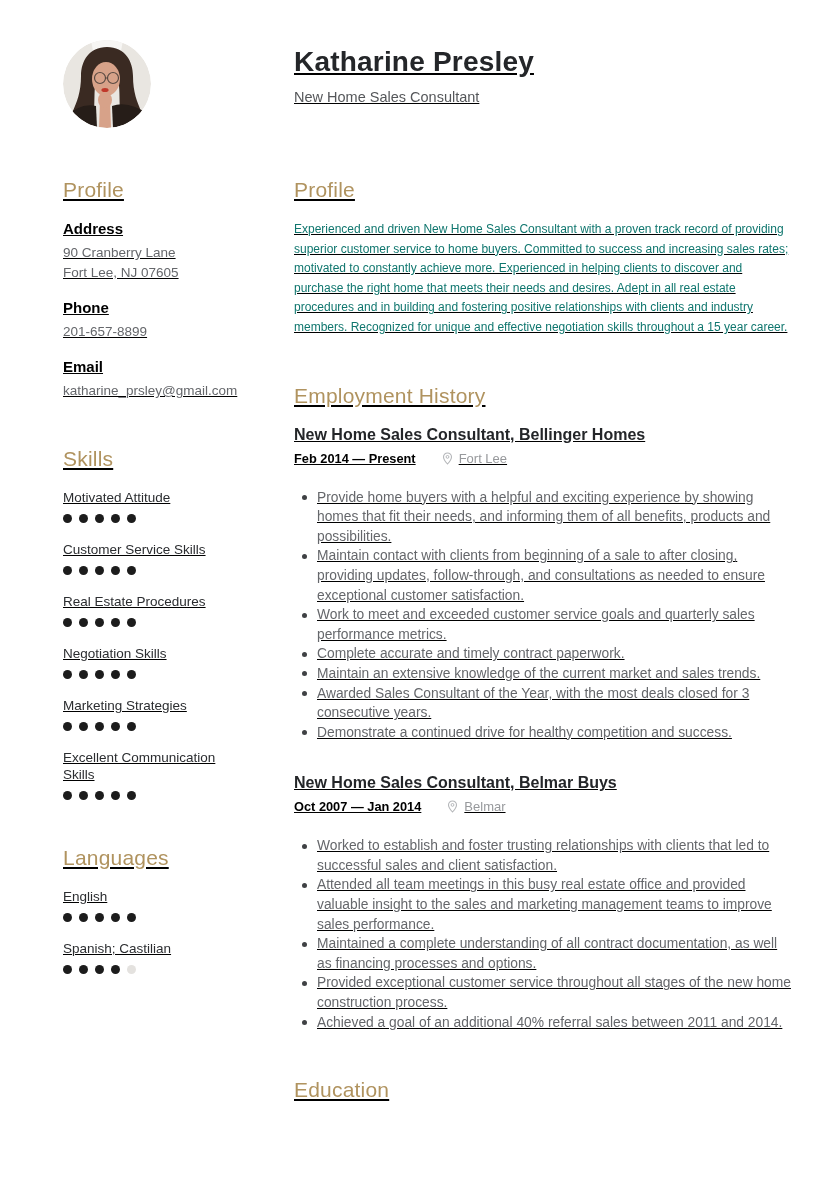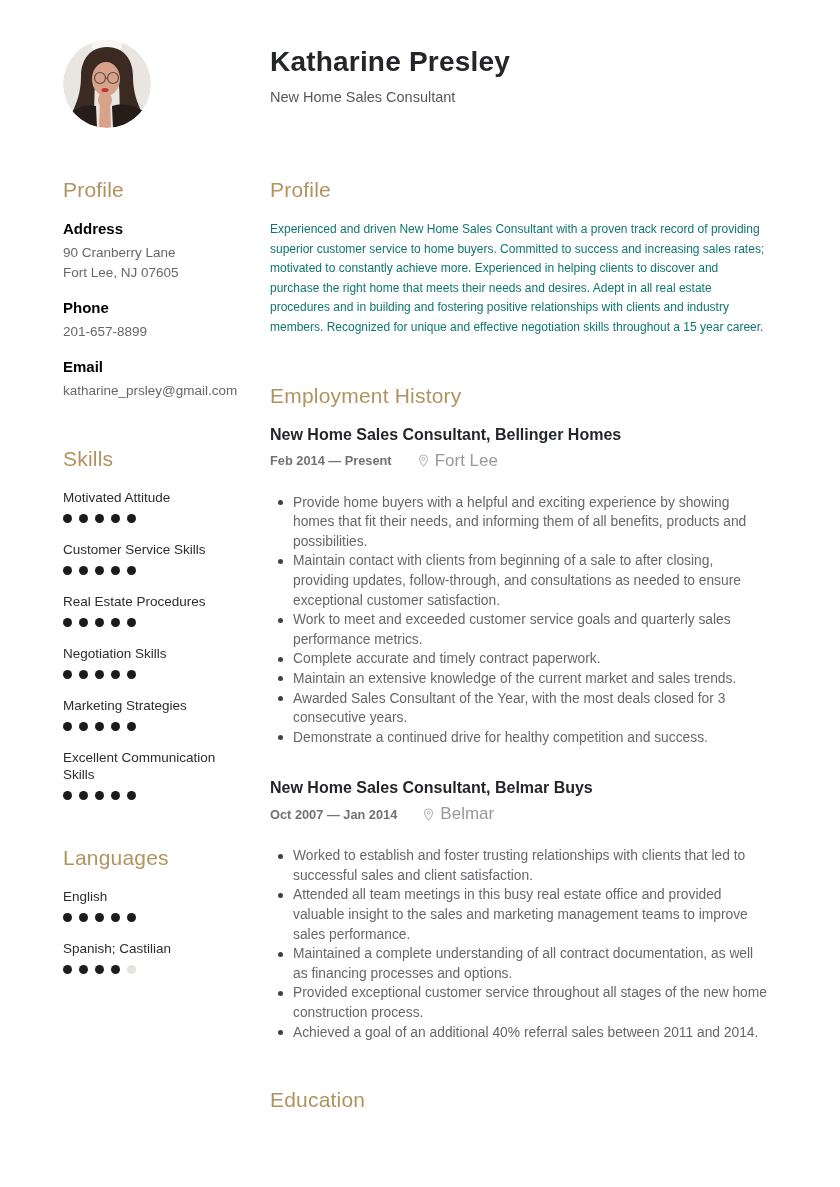--- a/index.html
+++ b/index.html
@@ -5,22 +5,23 @@
   * { margin:0; padding:0; box-sizing:border-box; }
   html,body { background:#ffffff; }
   body {
     width:840px; height:1187px; overflow:hidden;
     font-family:"Liberation Sans", sans-serif;
     -webkit-font-smoothing:antialiased;
   }
   .page {
     display:grid;
     grid-template-columns:186px 1fr;
-    column-gap:21px;
+    column-gap:45px;
     padding:40px 52px 0 63px;
+    text-decoration:underline;
   }
   
   .photo-wrap { width:88px; height:88px; border-radius:50%; overflow:hidden; margin-bottom:50px; }
   .photo-wrap svg { display:block; }
   .header-block { padding-top:6px; }
   .name { font-size:28px; font-weight:600; color:#242629; letter-spacing:.2px; }
   .job-title-sub { margin-top:11px; font-size:14.5px; color:#55575a; }
   
   h2.sec-heading {
     font-size:21px; font-weight:400; color:#b0935f; letter-spacing:.2px;
@@ -36,23 +37,23 @@
   .rated-label { color:#2b2d30; line-height:17px; margin-bottom:8px; }
   .dots { display:flex; gap:7px; }
   .dot { width:9px; height:9px; border-radius:50%; background:#1c1c1c; display:inline-block; }
   .dot.empty { background:#e4e2df; }
   
   .main { width:500px; }
   .profile-text { font-size:12px; line-height:19.6px; color:#0f766e; }
   .job { margin-bottom:32px; }
   .job-title { font-size:16px; font-weight:600; color:#242629; }
   .job-meta { display:flex; align-items:center; margin-top:7px; }
-  .job-dates { font-size:12.8px; font-weight:700; color:#737373; }
+  .job-dates { font-size:12.8px; font-weight:700; color:#000000; }
   .pin-icon { margin-left:26px; margin-right:6px; display:inline-flex; }
-  .job-loc { font-size:17px; color:#97999c; }
+  .job-loc { font-size:13px; color:#97999c; }
   ul.bullets { margin:22px 0 0 0; padding:0; list-style:none; }
   ul.bullets li {
     position:relative; padding-left:23px; margin:0;
     font-size:13.8px; line-height:19.6px; color:#65676b;
   }
   ul.bullets li::before {
     content:""; position:absolute; left:8px; top:7.5px;
     width:5px; height:5px; border-radius:50%; background:#3f4144;
   }
   .edu-section { margin-bottom:0; }

